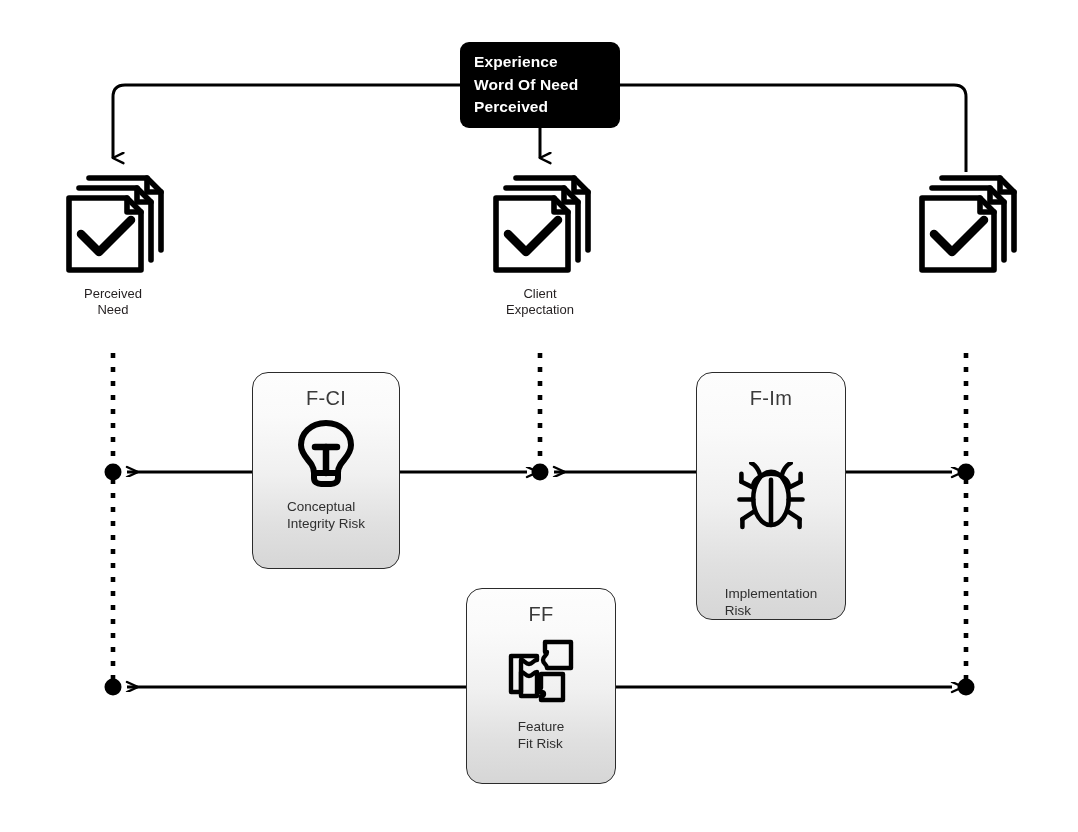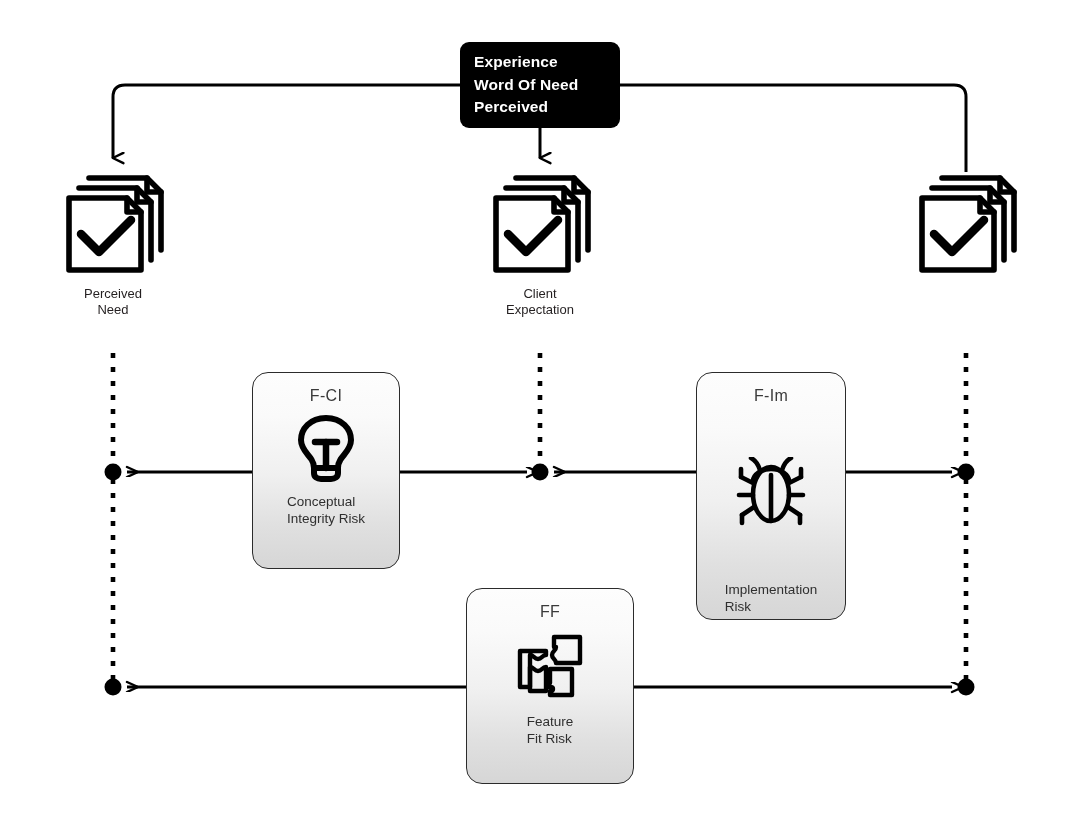--- a/index.html
+++ b/index.html
@@ -72,40 +72,40 @@
     border: 1.6px solid #2b2b2b;
     border-radius: 16px;
     background: linear-gradient(180deg,
        #fdfdfd 0%, #fafafa 22%, #f0f0f0 52%, #e0e0e0 78%, #d6d6d6 100%);
     z-index: 5;
     display: flex;
     flex-direction: column;
     align-items: center;
   }
   .risk-card .card-code {
-    font-size: 16px;
+    font-size: 20px;
     color: #3a3a3a;
     margin-top: 14px;
     letter-spacing: 0.3px;
   }
   .risk-card .card-icon {
     display: block;
     margin-top: 8px;
   }
   .risk-card .card-label {
     font-size: 13.5px;
     line-height: 17px;
     color: #2f2f2f;
     white-space: pre-line;
     margin-top: 10px;
   }
 
   #card-fci { left: 252px; top: 372px; width: 148px; height: 197px; }
   #card-fim { left: 696px; top: 372px; width: 150px; height: 248px; gap: 44px; }
-  #card-ff  { left: 466px; top: 588px; width: 168px; height: 196px; }
+  #card-ff  { left: 466px; top: 588px; width: 150px; height: 196px; }
 </style>
 </head>
 <body>
 
 <svg id="canvas" viewBox="0 0 1078 832">
   <defs>
     <marker id="arrowL" markerWidth="13" markerHeight="13" refX="11.4" refY="5.2" orient="auto" markerUnits="userSpaceOnUse">
       <path d="M11.4,0.2 L0.4,5.2 L11.4,10.2" fill="none" stroke="#000" stroke-width="2.4" stroke-linecap="round" stroke-linejoin="round"></path>
     </marker>
     <marker id="arrowR" markerWidth="13" markerHeight="13" refX="1.6" refY="5.2" orient="auto" markerUnits="userSpaceOnUse">

